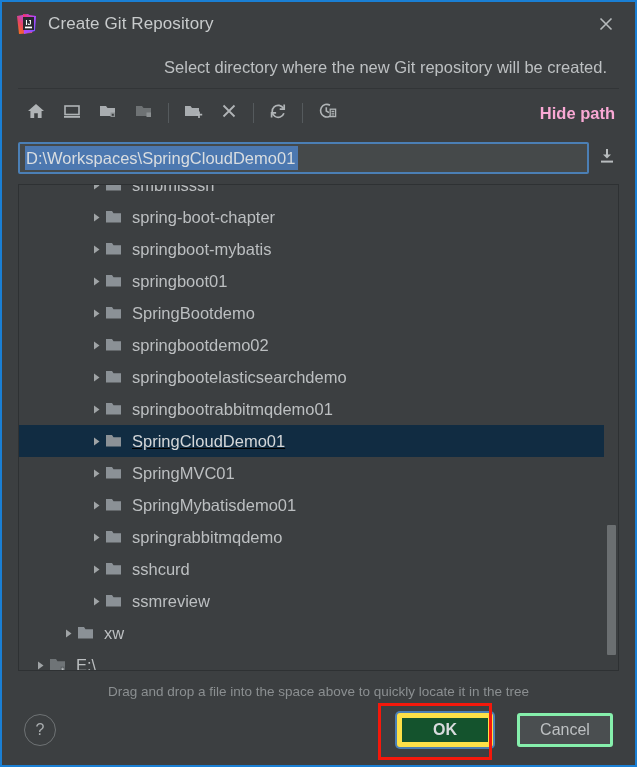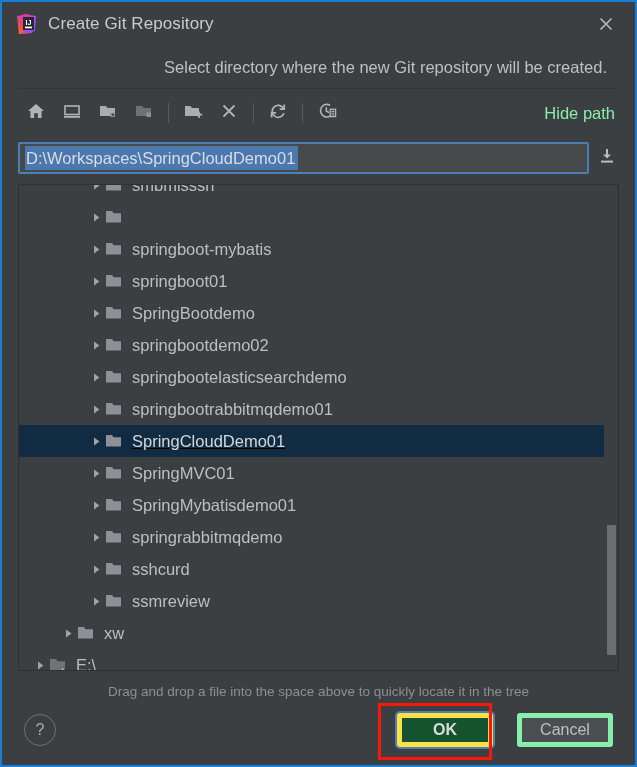--- a/index.html
+++ b/index.html
@@ -101,25 +101,26 @@
   }
   .tb-sep {
     width: 1px;
     height: 20px;
     background: #555a5d;
     margin: 0 6px;
     flex: 0 0 1px;
   }
   #toolbar-spacer { flex: 1 1 auto; }
   #hide-path-link {
-    color: #86efac;
+    color: #f9a8d4;
     font-size: 16.5px;
     cursor: pointer;
     padding-right: 4px;
     white-space: nowrap;
+    font-weight: bold;
   }
 
   
   #path-row {
     flex: 0 0 44px;
     display: flex;
     align-items: center;
     padding: 0 14px 0 16px;
     box-sizing: border-box;
     gap: 4px;
@@ -279,21 +280,21 @@
   #ok-btn {
     background: #14532d;
     border: 5px solid #fde047;
     color: #d8dbdd;
     font-weight: bold;
     box-shadow: 0 0 0 2px #4b7fb5;
     margin-right: 24px;
   }
   #cancel-btn {
     background: #4a4e50;
-    border: 5px solid #86efac;
+    border: 3px solid #86efac;
     color: #bdc0c2;
   }
   
   #ok-annotation {
     position: absolute;
     left: 376px;
     top: 4px;
     width: 114px;
     height: 57px;
     border: 3px solid #f5180b;
@@ -464,20 +465,21 @@
             <span class="row-arrow">
               <svg width="11" height="11" viewBox="0 0 11 11">
                 <path d="M3 1.5 L8.5 5.5 L3 9.5 Z" fill="#a0a4a6"></path>
               </svg>
             </span>
             <span class="row-icon">
               <svg width="19" height="16" viewBox="0 0 19 16">
                 <path d="M1 2 L7 2 L8.5 4.2 L16 4.2 L16 13.4 L1 13.4 Z" fill="#8b9196"></path>
               </svg>
             </span>
+            <span class="row-label">spring-boot-chapter</span>
           </div>
           <div class="tree-row lvl-2">
             <span class="row-arrow">
               <svg width="11" height="11" viewBox="0 0 11 11">
                 <path d="M3 1.5 L8.5 5.5 L3 9.5 Z" fill="#a0a4a6"></path>
               </svg>
             </span>
             <span class="row-icon">
               <svg width="19" height="16" viewBox="0 0 19 16">
                 <path d="M1 2 L7 2 L8.5 4.2 L16 4.2 L16 13.4 L1 13.4 Z" fill="#8b9196"></path>

